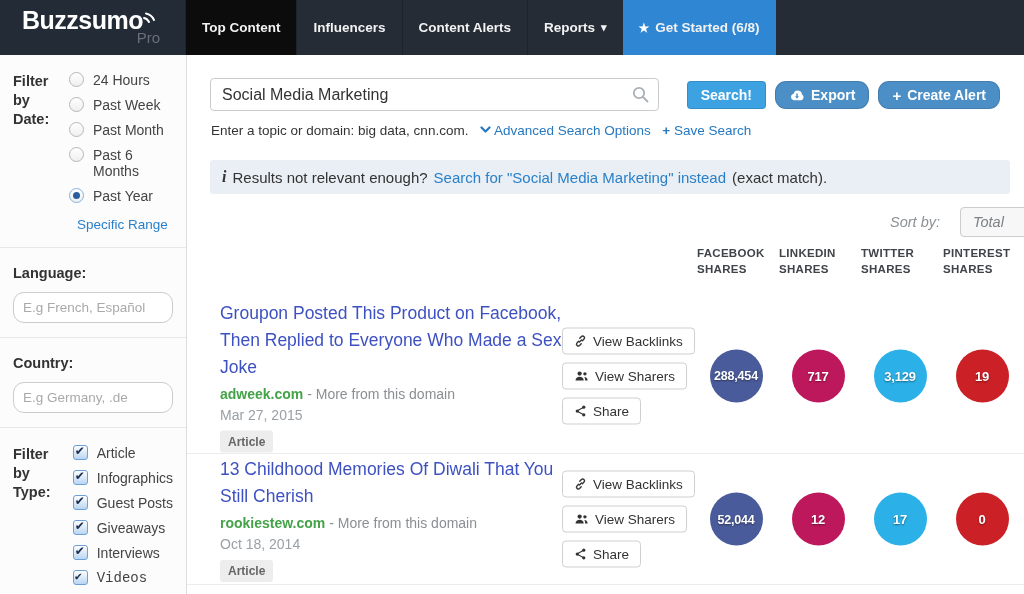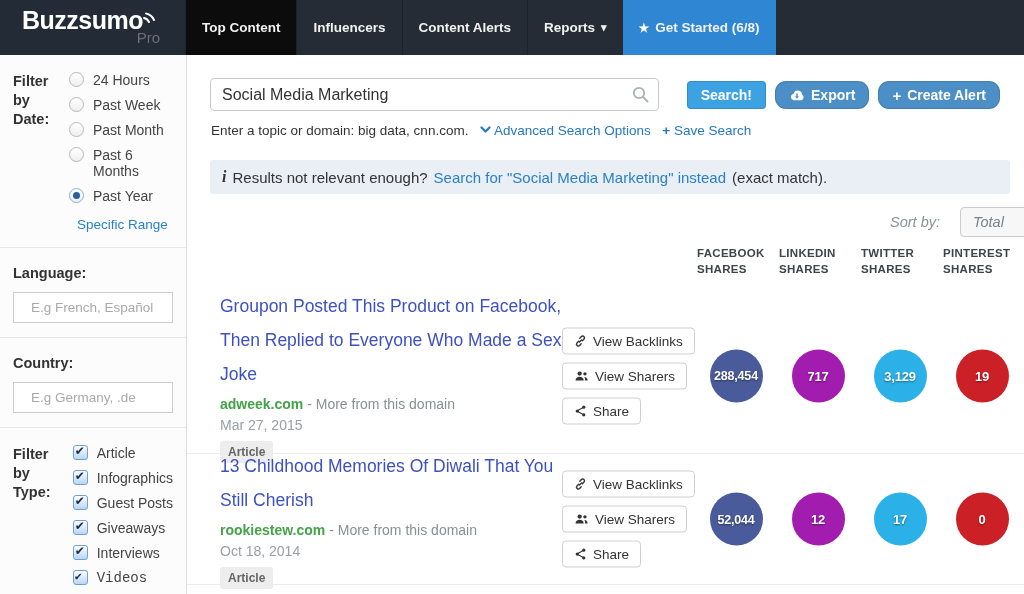--- a/index.html
+++ b/index.html
@@ -28,21 +28,21 @@
   .choice-row { display:flex; align-items:flex-start; margin-bottom:9px; cursor:pointer; }
   .choice-row:last-child { margin-bottom:8px;font-family:Liberation Mono, monospace; }
   .radio { width:15px; height:15px; border-radius:50%; border:1px solid #B7B7B7; background:linear-gradient(#fff,#EFEFEF); margin-right:9px; flex:none; position:relative; }
   .radio.checked { border-color:#85B2DE; }
   .radio.checked::after { content:""; position:absolute; left:3px; top:3px; width:7px; height:7px; border-radius:50%; background:#2A5D9E; }
   .checkbox { width:15px; height:15px; border-radius:3px; border:1px solid #6F9FD8; background:linear-gradient(#FDFEFF,#B9D6F2); margin-right:9px; flex:none; position:relative; }
   .checkbox::after { content:"\2714"; position:absolute; left:1px; top:-2px; font-size:12px; color:#1C2B4A; }
   .choice-label { font-size:14px; color:#444; }
   .side-link { display:inline-block; margin:4px 0 0 24px; font-size:13.5px; color:#2980C9; cursor:pointer; }
   .field-label { font-size:14.5px; font-weight:bold; color:#333; margin-bottom:11px; }
-  .side-input { width:100%; height:31px; border:1px solid #CCC; border-radius:0; padding:0 17px; font-size:13.5px; color:#333; font-family:"Liberation Sans", sans-serif; background:#fff; }
+  .side-input { width:100%; height:31px; border:1px solid #CCC; border-radius:11px; padding:0 9px; font-size:13.5px; color:#333; font-family:"Liberation Sans", sans-serif; background:#fff; }
   .side-input::placeholder { color:#AAA; }
 
   
   .main { position:absolute; top:55px; left:187px; width:837px; height:539px; background:#fff; }
 
   .search-row { position:absolute; top:23px; left:23px; right:24px; display:flex; align-items:flex-start; }
   .search-box { position:relative; flex:1; margin-right:28px; }
   .search-input { width:100%; height:33px; border:1px solid #CBCBCB; border-radius:4px; padding:0 34px 0 11px; font-size:16px; color:#333; font-family:"Liberation Sans", sans-serif; }
   .search-glyph { position:absolute; right:10px; top:8px; }
   .btn-group { display:flex; gap:9px; margin-top:3px; }
@@ -65,34 +65,34 @@
   .sort-btn { position:absolute; right:-52px; top:0; width:116px; height:30px; background:#F7F7F7; border:1px solid #CCC; border-radius:4px; font-size:14.5px; font-style:italic; color:#7D8287; line-height:28px; padding-left:12px; cursor:pointer; }
 
   .col-headers { position:absolute; top:190px; left:508px; display:flex; }
   .col-head { width:82px; padding-left:2px; font-size:11.5px; font-weight:bold; color:#3F4449; line-height:16px; letter-spacing:0.3px; }
 
   .results { position:absolute; top:243px; left:0; right:0; }
   .result-row { position:relative; border-bottom:1px solid #ECECEC; }
   .row-1 { height:156px; }
   .row-2 { height:131px; }
   .row-content { position:absolute; left:33px; top:50%; transform:translateY(-50%); width:348px; }
-  .result-title { font-size:17.5px; line-height:34px; color:#3E51C1; cursor:pointer; }
+  .result-title { font-size:17.5px; line-height:27px; color:#3E51C1; cursor:pointer; }
   .domain-line { margin-top:5px; font-size:14px; color:#8B8F93; }
   .domain { color:#44A248; font-weight:600; cursor:pointer; }
   .more-link { color:#8B8F93; }
   .result-date { margin-top:5px; font-size:14px; color:#9AA0A5; }
   .type-tag { display:inline-block; margin-top:8px; background:#EDEDED; color:#666; font-size:12px; font-weight:bold; padding:4px 8px; border-radius:3px; }
   .row-actions { position:absolute; left:375px; top:50%; transform:translateY(-50%); }
   .action-btn { display:flex; width:fit-content; align-items:center; gap:6px; background:#fff; border:1px solid #CFCFCF; border-radius:4px; padding:5px 11px; font-size:13.5px; color:#333; margin-bottom:8px; cursor:pointer; white-space:nowrap; }
   .row-actions .action-btn:last-child { margin-bottom:0; }
   .row-circles { position:absolute; left:508px; top:50%; transform:translateY(-50%); display:flex; }
   .circle-col { width:82px; display:flex; justify-content:center; }
   .circle { width:53px; height:53px; border-radius:50%; display:flex; align-items:center; justify-content:center; color:#fff; font-weight:bold; font-size:13px; text-shadow:0 1px 2px rgba(0,0,0,0.45); letter-spacing:-0.2px; }
   .c-fb { background:#4A5B9B; font-size:12.5px; }
-  .c-li { background:#a21caf; }
+  .c-li { background:#be185d; }
   .c-tw { background:#2BB1E7; }
   .c-pi { background:#CB2026; }
 </style>
 </head>
 <body>
 
 <div class="page">
 
   <div class="navbar">
     <div class="brand">

